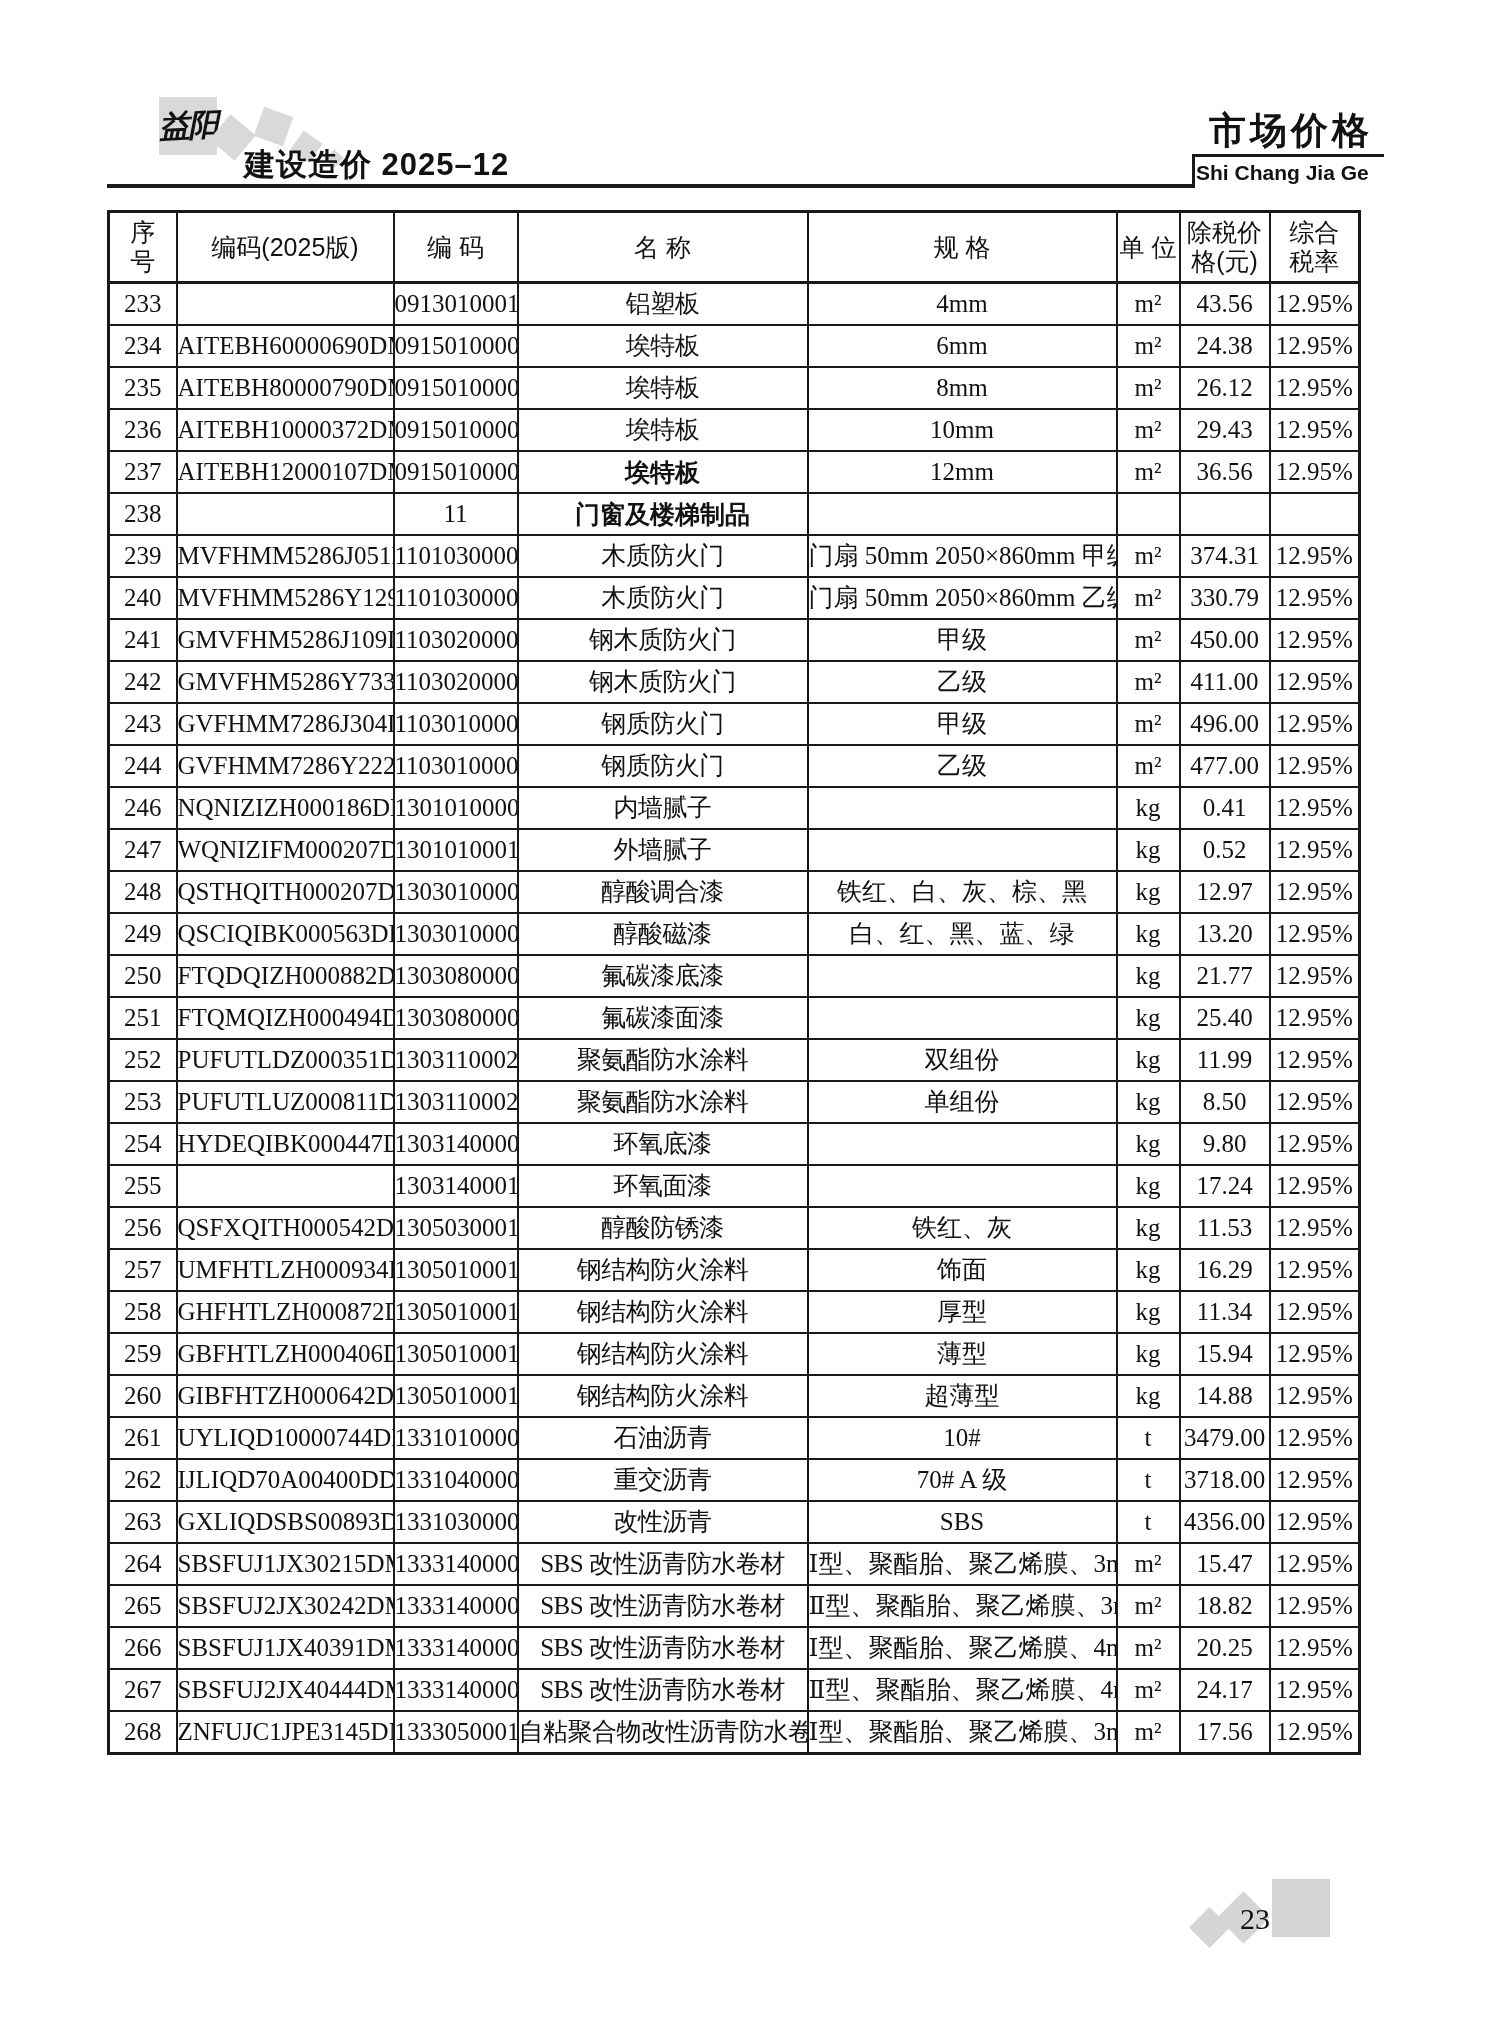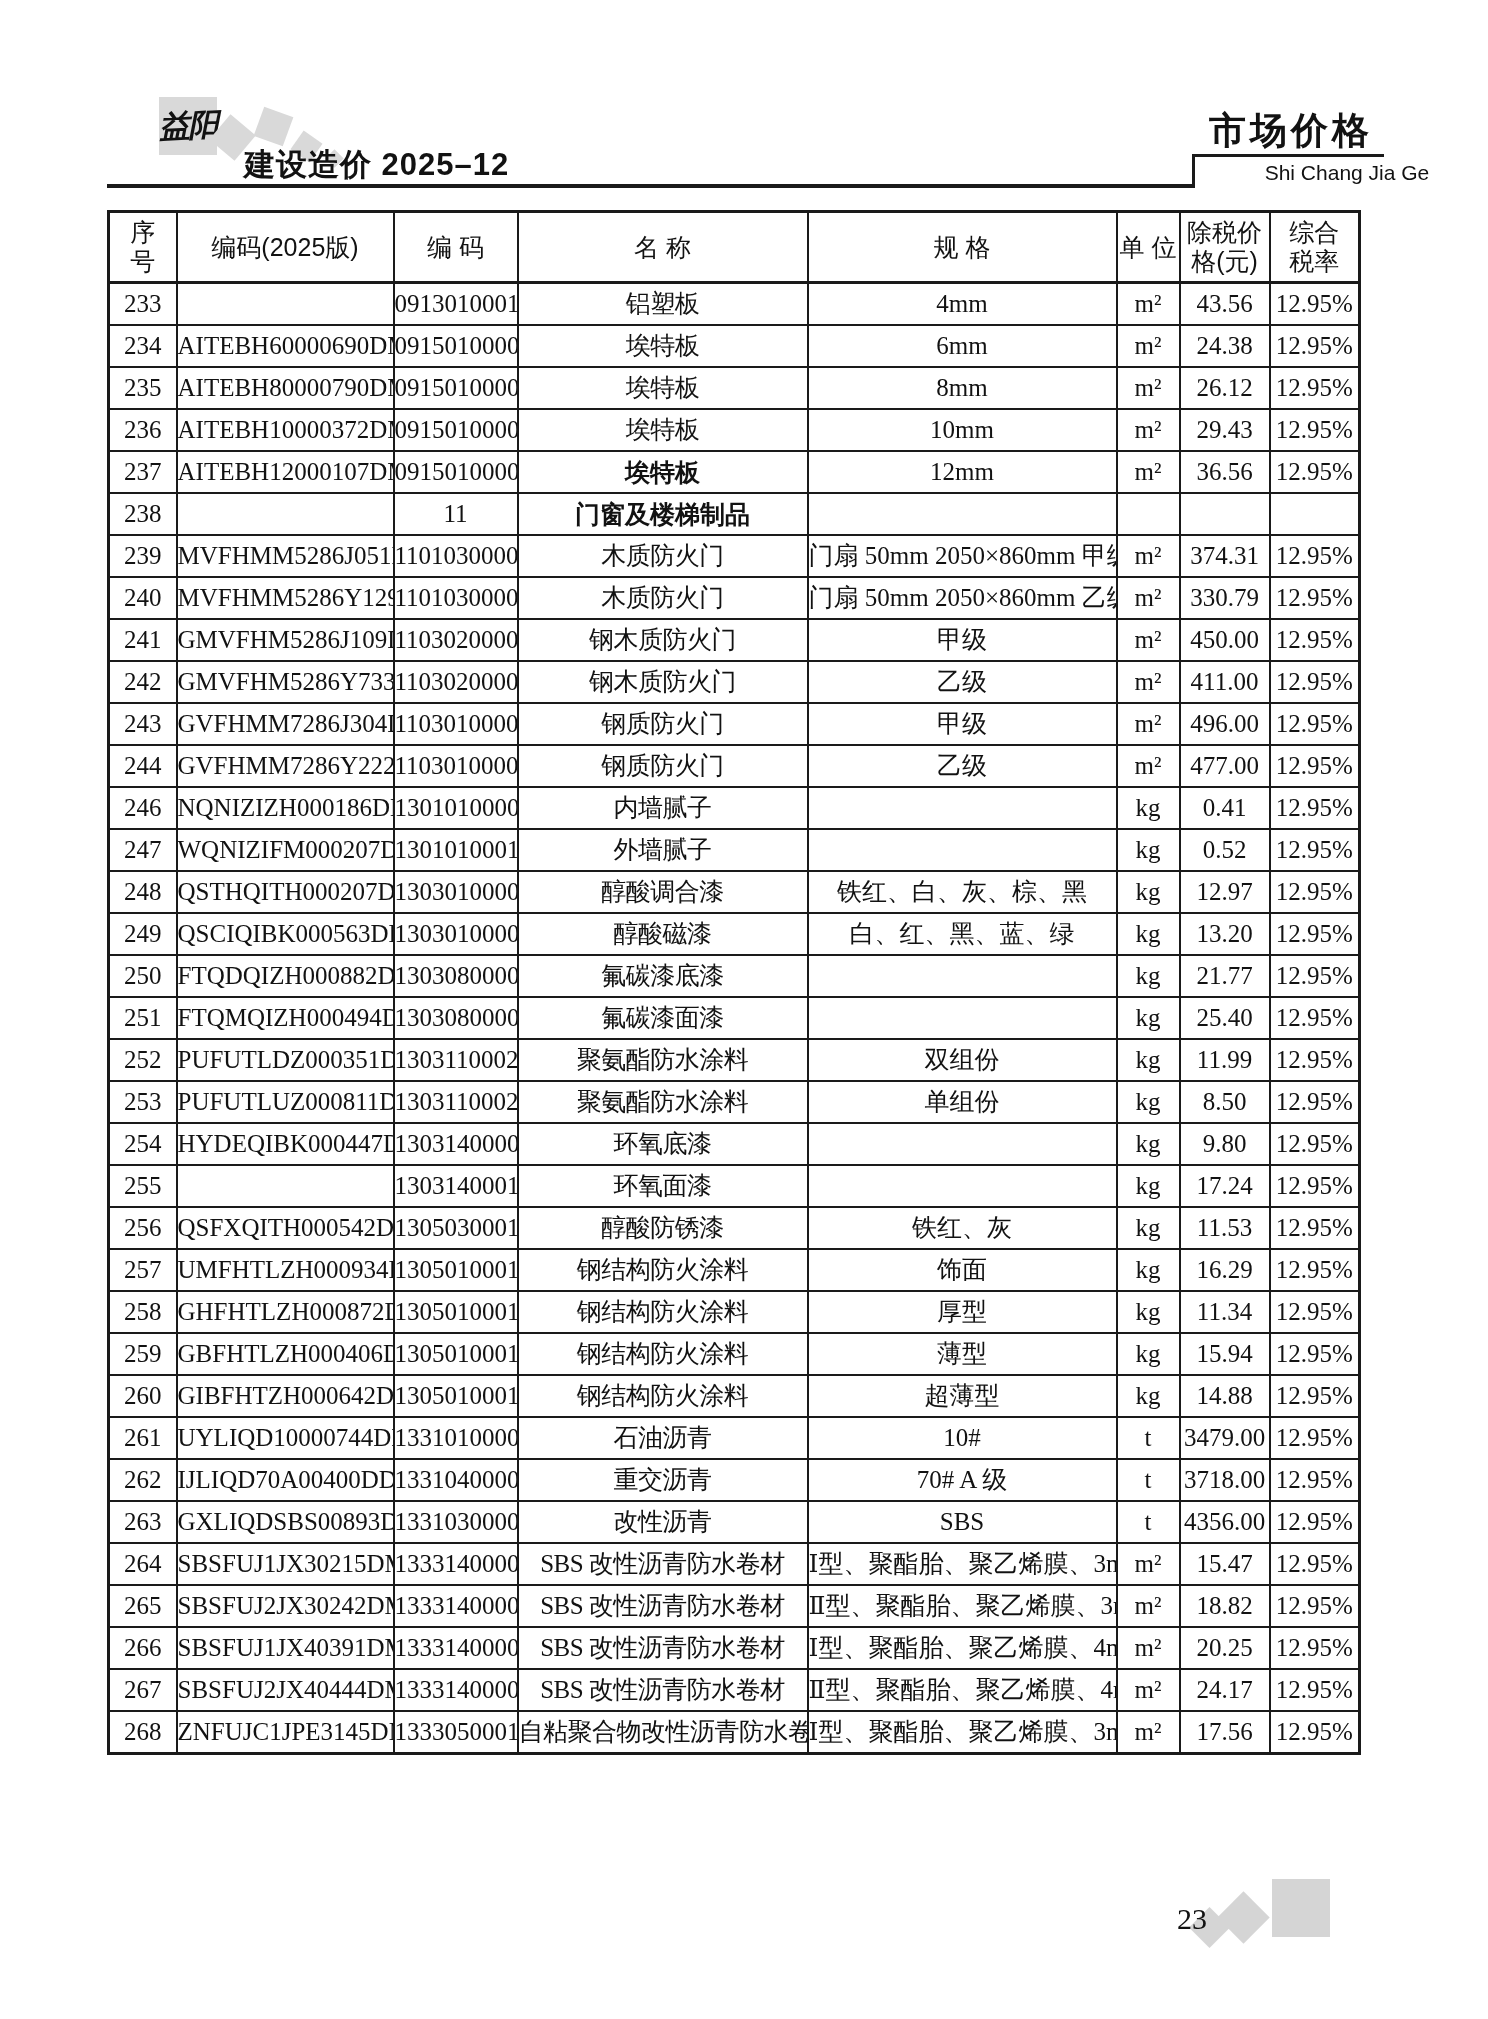--- a/index.html
+++ b/index.html
@@ -17,22 +17,22 @@
   .deco.d3{left:295px;top:135px;width:23px;height:23px;transform:rotate(35deg);}
   .deco.d4{left:328px;top:152px;width:13px;height:13px;transform:rotate(45deg);}
   .edition{position:absolute;left:204px;top:144px;font-family:"Liberation Sans","DejaVu Sans",sans-serif;
            font-weight:bold;font-size:31px;letter-spacing:1px;white-space:nowrap;margin-left:40px;}
   .rule-left{position:absolute;left:107px;top:184px;width:1087px;height:4px;background:#1a1a1a;}
   .rule-step{position:absolute;left:1192px;top:154px;width:3px;height:34px;background:#1a1a1a;}
   .rule-right{position:absolute;left:1192px;top:154px;width:192px;height:3px;background:#1a1a1a;}
   .mkt-title{position:absolute;left:1196px;top:106px;width:190px;text-align:center;
              font-family:"DejaVu Serif",serif;font-weight:bold;
              font-size:37px;letter-spacing:4px;white-space:nowrap;}
-  .mkt-sub{position:absolute;left:1252px;top:161px;width:190px;text-align:center;
-           font-family:"Liberation Sans","DejaVu Sans",sans-serif;font-size:21px;white-space:nowrap;}
+  .mkt-sub{position:absolute;left:1196px;top:161px;width:190px;
+           font-family:"Liberation Sans","DejaVu Sans",sans-serif;font-size:21px;white-space:nowrap;font-weight:bold;}
 
   
   table.price{position:absolute;left:107px;top:210px;width:1251px;border-collapse:collapse;
               table-layout:fixed;}
   table.price th,table.price td{border:2px solid #1a1a1a;vertical-align:middle;overflow:hidden;
               padding:0;line-height:1.15;}
   table.price{border:3px solid #1a1a1a;}
   table.price th{height:68px;font-family:"Liberation Sans","DejaVu Sans",sans-serif;
                  font-weight:normal;font-size:25px;text-align:center;white-space:pre-line;
                  border-bottom-width:3px;}
@@ -45,21 +45,21 @@
   td.c-price{text-align:right;padding-right:7px;font-size:25px;}
   td.c-tax{font-size:25px;border-radius:18px;}
   tr.cat td.c-name, tr.nb td.c-name{font-family:"Liberation Sans","DejaVu Sans",sans-serif;
         font-weight:bold;letter-spacing:0;}
 
   
   .f-deco{position:absolute;background:#d5d5d5;}
   .f-d1{left:1195px;top:1913px;width:29px;height:29px;transform:rotate(45deg);}
   .f-d2{left:1225px;top:1899px;width:37px;height:37px;transform:rotate(45deg);}
   .f-sq{left:1272px;top:1879px;width:58px;height:58px;}
-  .pageno{position:absolute;left:1172px;top:1902px;width:40px;text-align:center;
+  .pageno{position:absolute;left:1240px;top:1902px;width:40px;text-align:left;
           font-size:30px;font-family:"Liberation Serif",serif;}
 </style>
 </head>
 <body>
 
 <div class="page">
 
   <div class="city-box">
     <span>益阳</span>
   </div>

